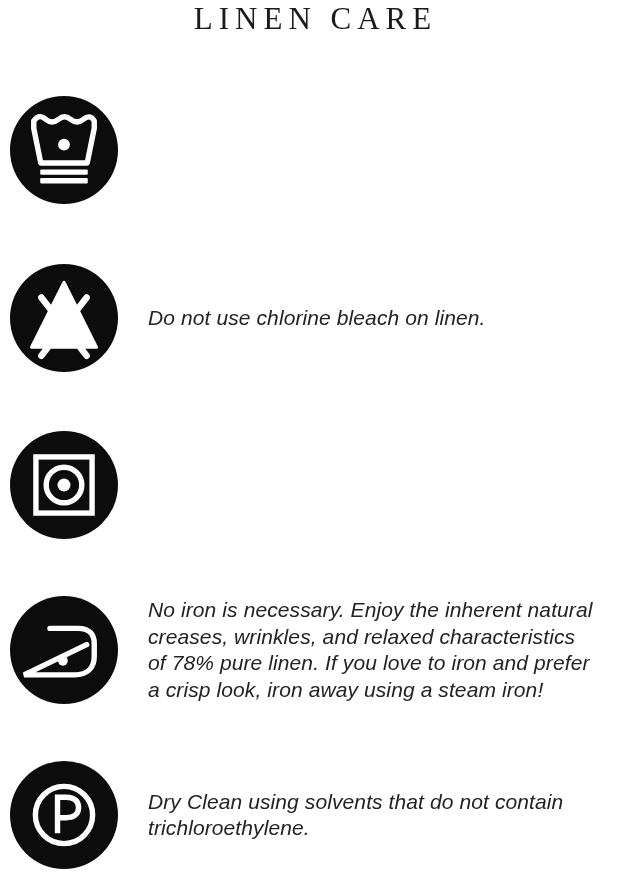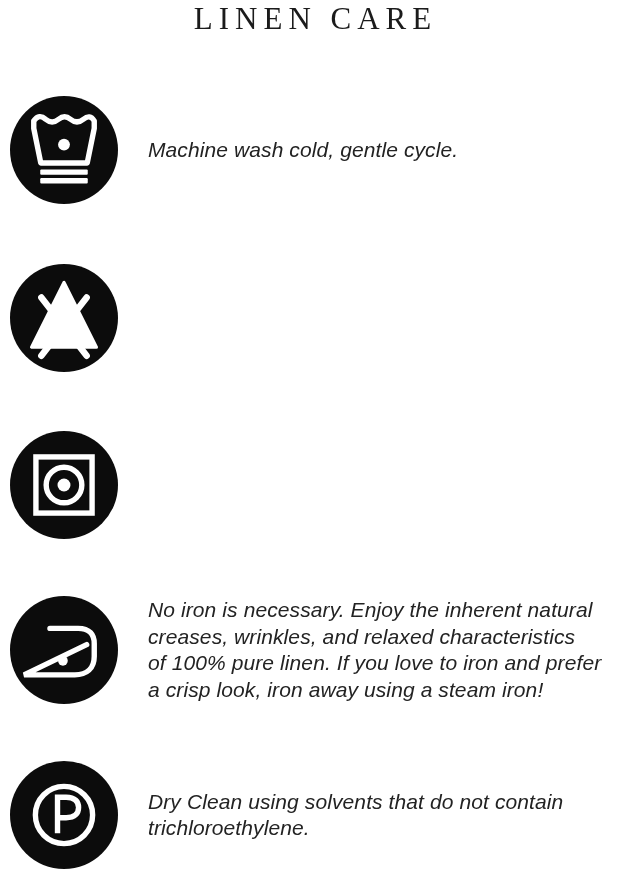--- a/index.html
+++ b/index.html
@@ -67,30 +67,30 @@
 
 <div class="row row-1">
   <div class="badge">
     <svg viewBox="0 0 100 100" aria-hidden="true">
       <path class="s" stroke-width="5" stroke-linejoin="round" d="M22 30 L22 23 Q27 16 33 21.5 Q39 26.5 45 21.5 Q50.5 17 56 21.5 Q62 26.5 68 21.5 Q74 16.5 78 23 L78 30 L71.5 62 L28.5 62 Z"></path>
       <circle class="f" cx="50" cy="45" r="5.5"></circle>
       <rect class="f" x="28" y="68" width="44" height="5" rx="1"></rect>
       <rect class="f" x="28" y="76" width="44" height="5" rx="1"></rect>
     </svg>
   </div>
-  <p class="caption">Machine wash cold, gentle cycle.</p>
 </div>
 
 <div class="row row-2">
   <div class="badge">
     <svg viewBox="0 0 100 100" aria-hidden="true">
       <path class="s" stroke-width="6" stroke-linecap="round" d="M29 31 L71 85 M71 31 L29 85"></path>
       <polygon class="f" points="50,17 20,77 80,77" stroke="#ffffff" stroke-width="3" stroke-linejoin="round"></polygon>
     </svg>
   </div>
+  <p class="caption">Do not use chlorine bleach on linen.</p>
 </div>
 
 <div class="row row-3">
   <div class="badge">
     <svg viewBox="0 0 100 100" aria-hidden="true">
       <rect class="s" stroke-width="5" x="24" y="24" width="52" height="52"></rect>
       <circle class="s" stroke-width="5" cx="50" cy="50" r="16.5"></circle>
       <circle class="f" cx="50" cy="50" r="6"></circle>
     </svg>
   </div>
@@ -98,21 +98,21 @@
 
 <div class="row row-4">
   <div class="badge">
     <svg viewBox="0 0 100 100" aria-hidden="true">
       <path class="s" stroke-width="5" stroke-linecap="round" d="M37 30 H63 C74 30 78 36 78 44 L78 56 C78 67 71 73 60 73 L13 73 L71 45"></path>
       <circle class="f" cx="49" cy="60" r="4.5"></circle>
     </svg>
   </div>
   <p class="caption">No iron is necessary. Enjoy the inherent natural
 creases, wrinkles, and relaxed characteristics
-of 100% pure linen. If you love to iron and prefer
+of 78% pure linen. If you love to iron and prefer
 a crisp look, iron away using a steam iron!</p>
 </div>
 
 <div class="row row-5">
   <div class="badge">
     <svg viewBox="0 0 100 100" aria-hidden="true">
       <circle class="s" stroke-width="5" cx="50" cy="50" r="26.5"></circle>
       <path class="s" stroke-width="5" d="M44 67 L44 33.5 H52 C60.5 33.5 63.5 38 63.5 43 C63.5 48 60.5 52.5 52 52.5 H44"></path>
     </svg>
   </div>

